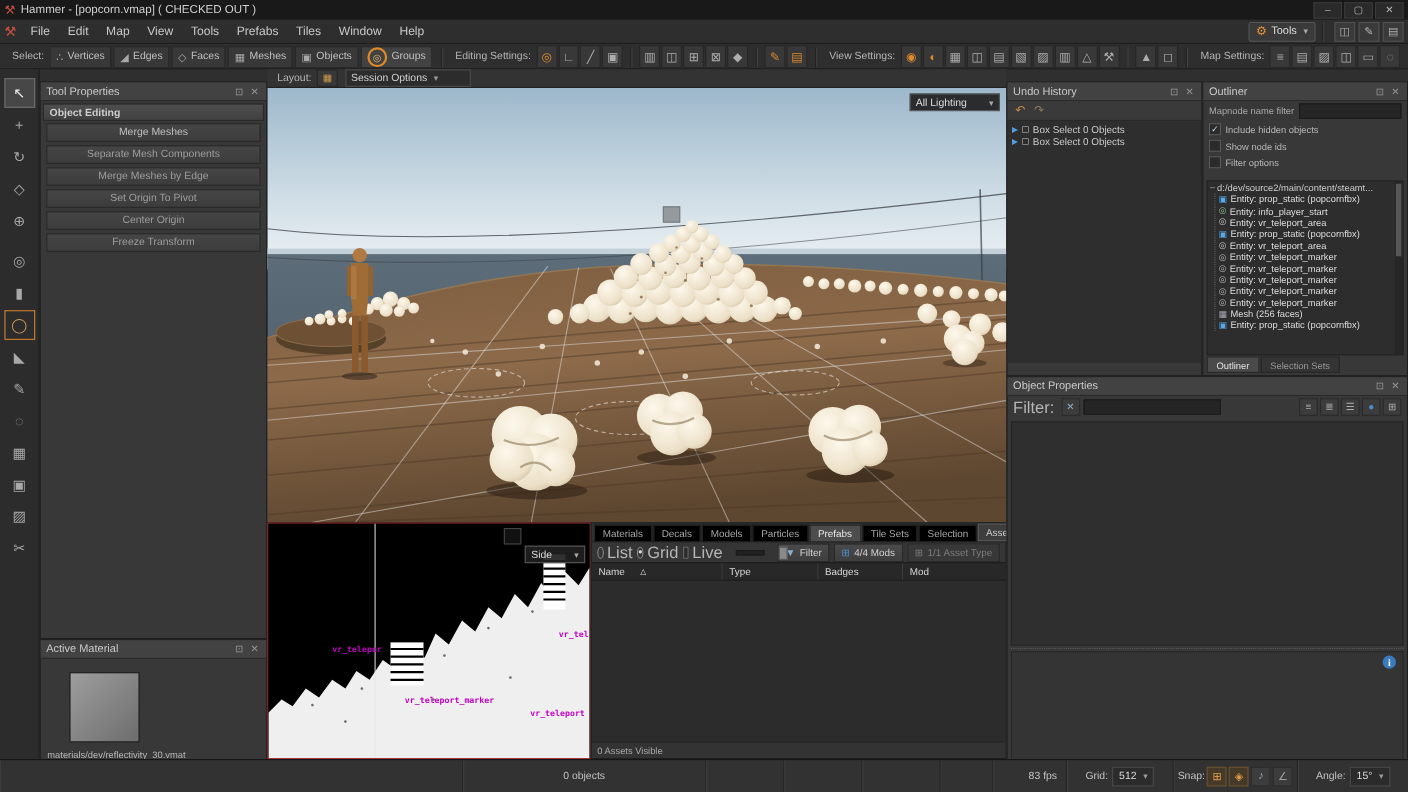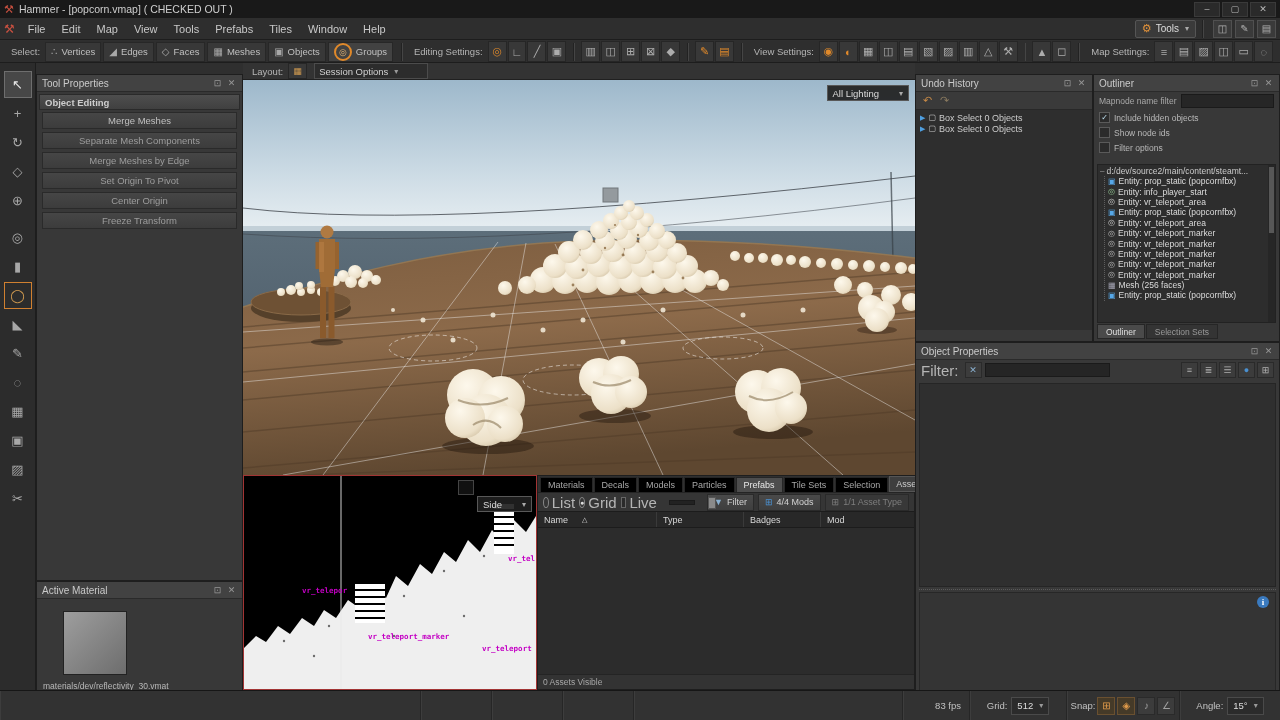--- a/index.html
+++ b/index.html
@@ -541,21 +541,21 @@
             <line x1="111" y1="121" x2="141" y2="121"></line>
             <line x1="111" y1="128" x2="141" y2="128"></line>
             <line x1="111" y1="135" x2="141" y2="135"></line>
             <line x1="111" y1="142" x2="141" y2="142"></line>
           </g>
       </g>
     </svg>
     <span class="maglabel" style="left:58px;top:110px;">vr_telepor</span>
     <span class="maglabel" style="left:124px;top:156px;">vr_teleport_marker</span>
     <span class="maglabel" style="left:238px;top:168px;">vr_teleport</span>
-    <span class="maglabel" style="left:264px;top:78px;">vr_tel</span>
+    <span class="maglabel" style="left:264px;top:96px;">vr_tel</span>
     <div class="axisbox"></div>
     <div class="vdd" style="right:4px;top:20px;">
       <span>Side</span>
       <span class="car">▾</span>
     </div>
   </div>
 
   <div id="assetbrowser" class="abs">
     <div class="atabs">
       <span class="atab">Materials</span>
@@ -746,20 +746,23 @@
       <span class="opico">⊞</span>
     </div>
     <div class="opempty"></div>
     <div class="opdivider"></div>
     <div class="opempty2"></div>
     <div class="infoico">i</div>
   </div>
 
   <div id="statusbar" class="abs">
     <div class="scell" style="width:420px"></div>
+    <div class="scell" style="width:220px">
+        <span>0 objects</span>
+      </div>
     <div class="scell" style="width:70px"></div>
     <div class="scell" style="width:70px"></div>
     <div class="scell" style="width:70px"></div>
     <div class="scell" style="flex:1"></div>
     <div class="scell" style="width:58px;justify-content:flex-end;padding-right:8px">
         <span>83 fps</span>
       </div>
     <div class="scell" style="width:96px">
       <span>Grid:</span>
       <span class="sdd">

